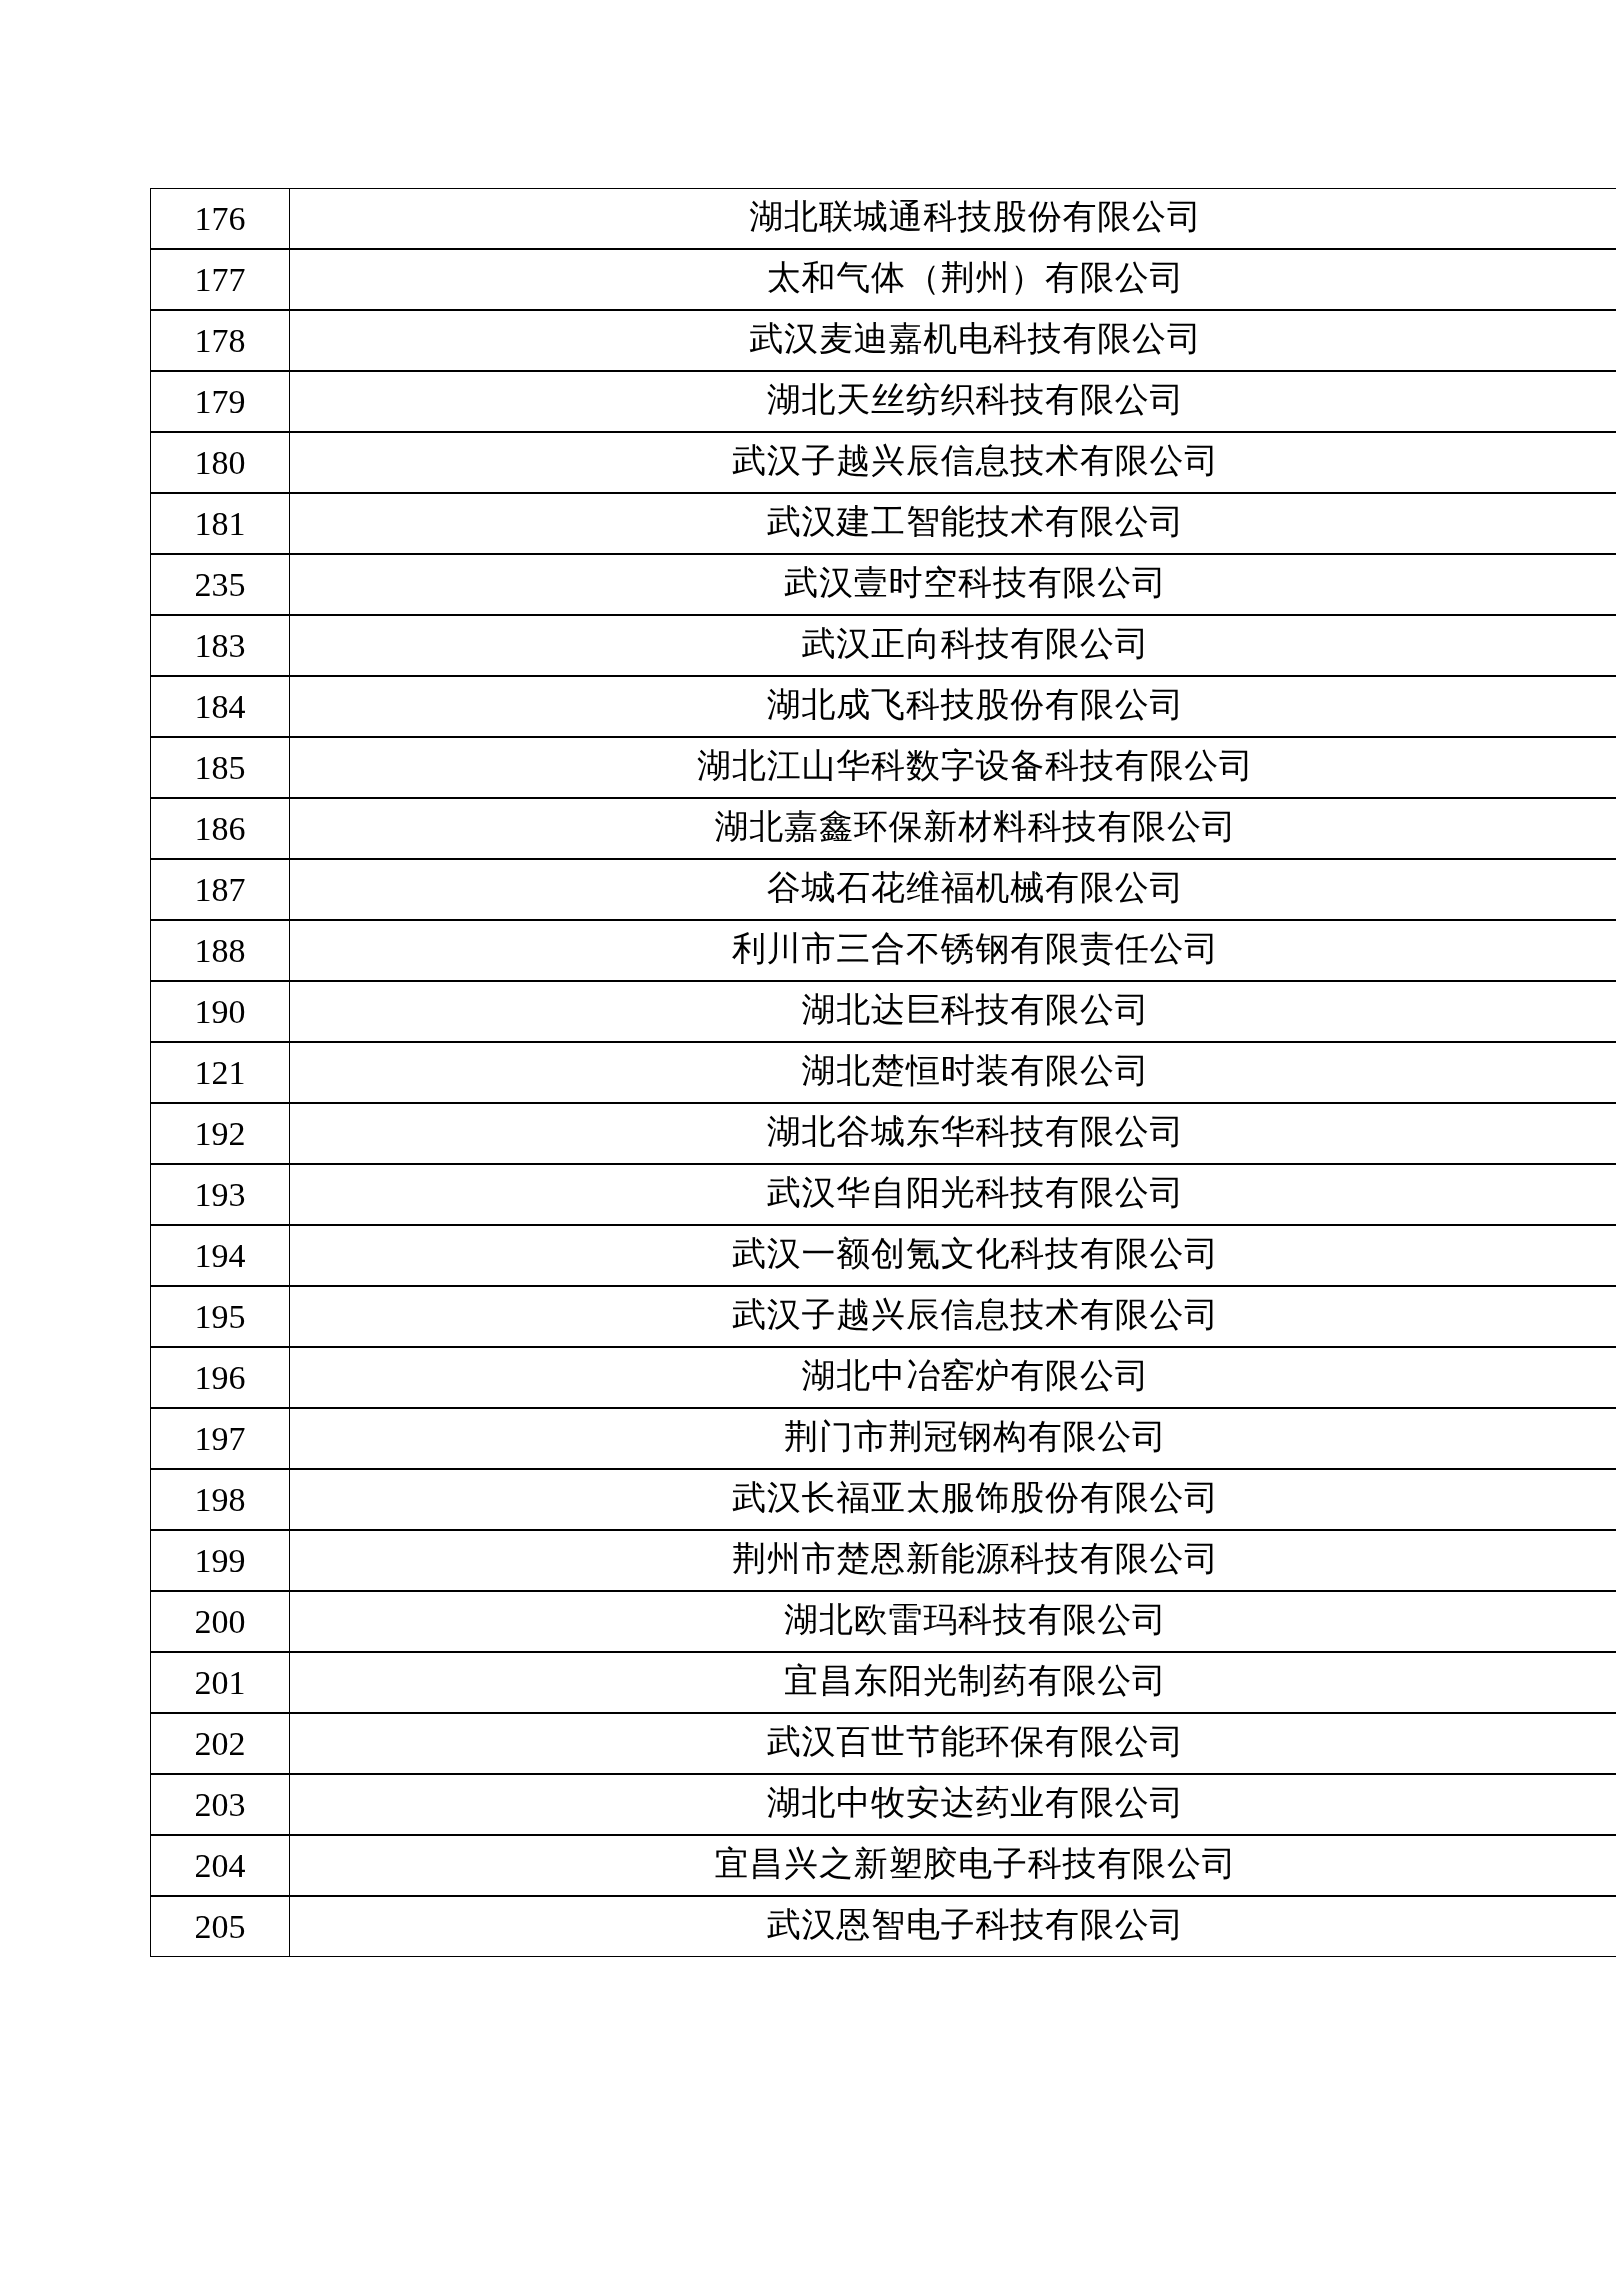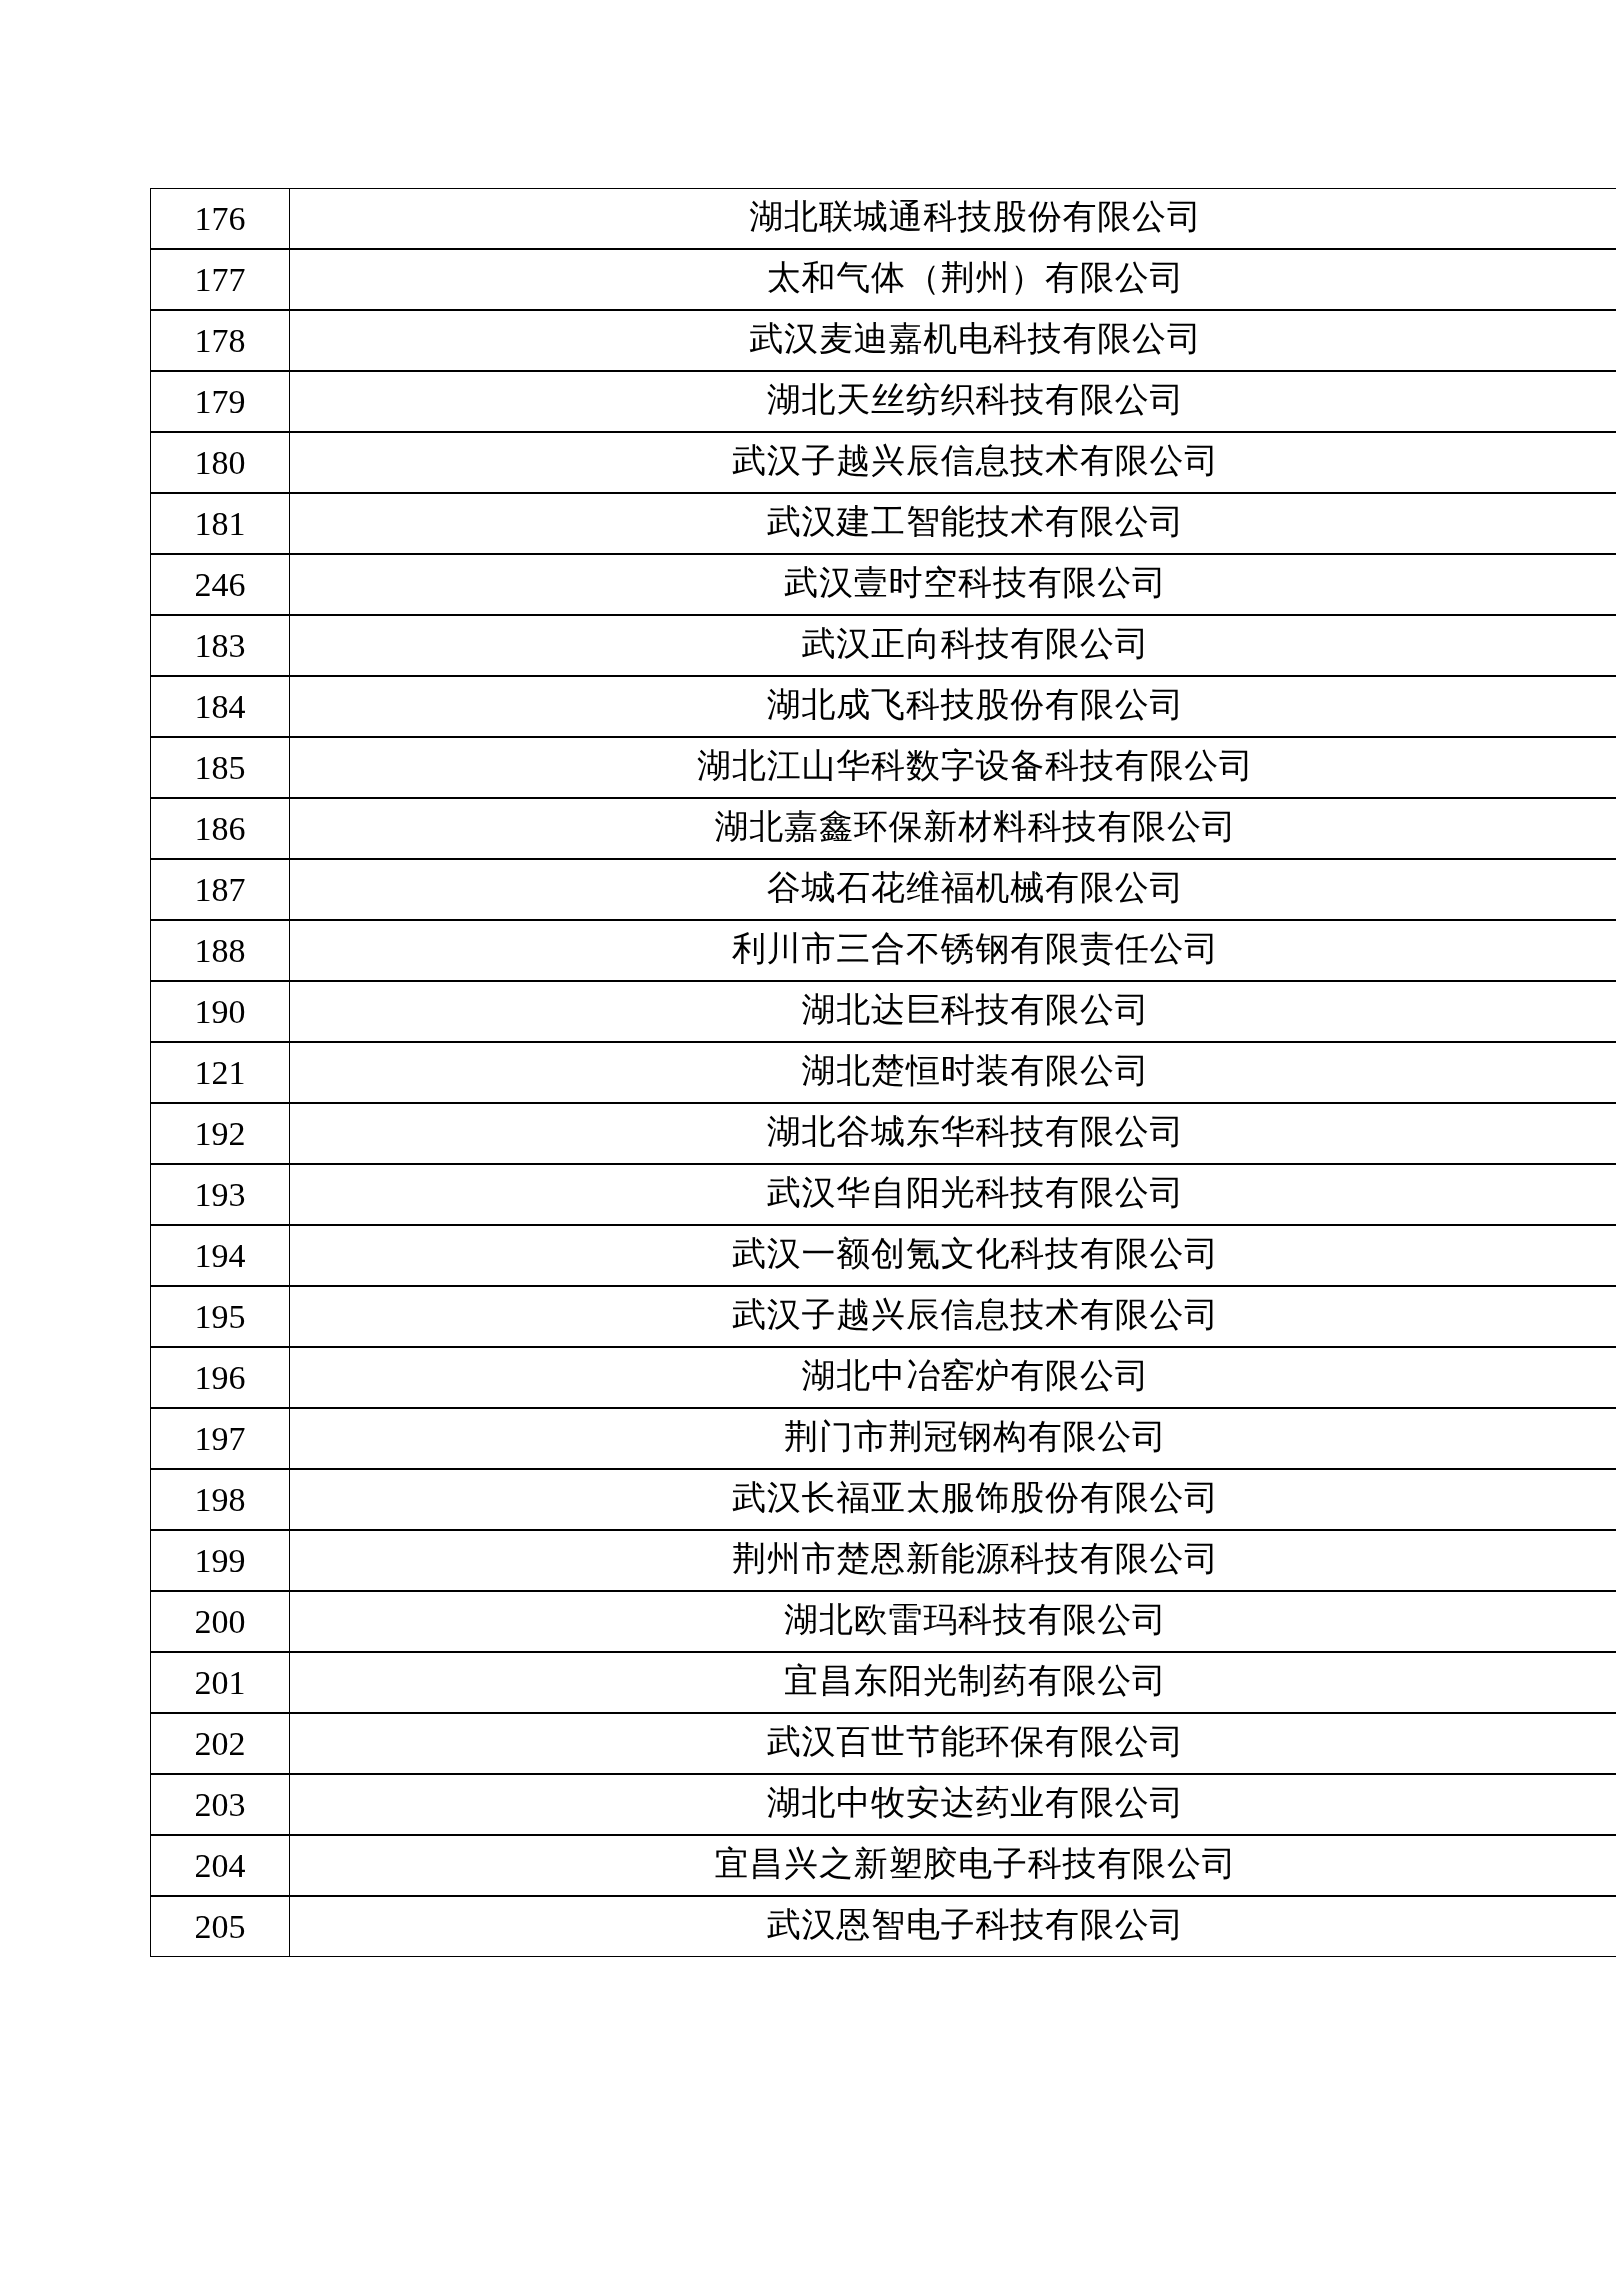--- a/index.html
+++ b/index.html
@@ -81,21 +81,21 @@
     <td class="cell-index">180</td>
     <td class="cell-name">武汉子越兴辰信息技术有限公司</td>
   </tr>
 
   <tr>
     <td class="cell-index">181</td>
     <td class="cell-name">武汉建工智能技术有限公司</td>
   </tr>
 
   <tr>
-    <td class="cell-index">246</td>
+    <td class="cell-index">235</td>
     <td class="cell-name">武汉壹时空科技有限公司</td>
   </tr>
 
   <tr>
     <td class="cell-index">183</td>
     <td class="cell-name">武汉正向科技有限公司</td>
   </tr>
 
   <tr>
     <td class="cell-index">184</td>

